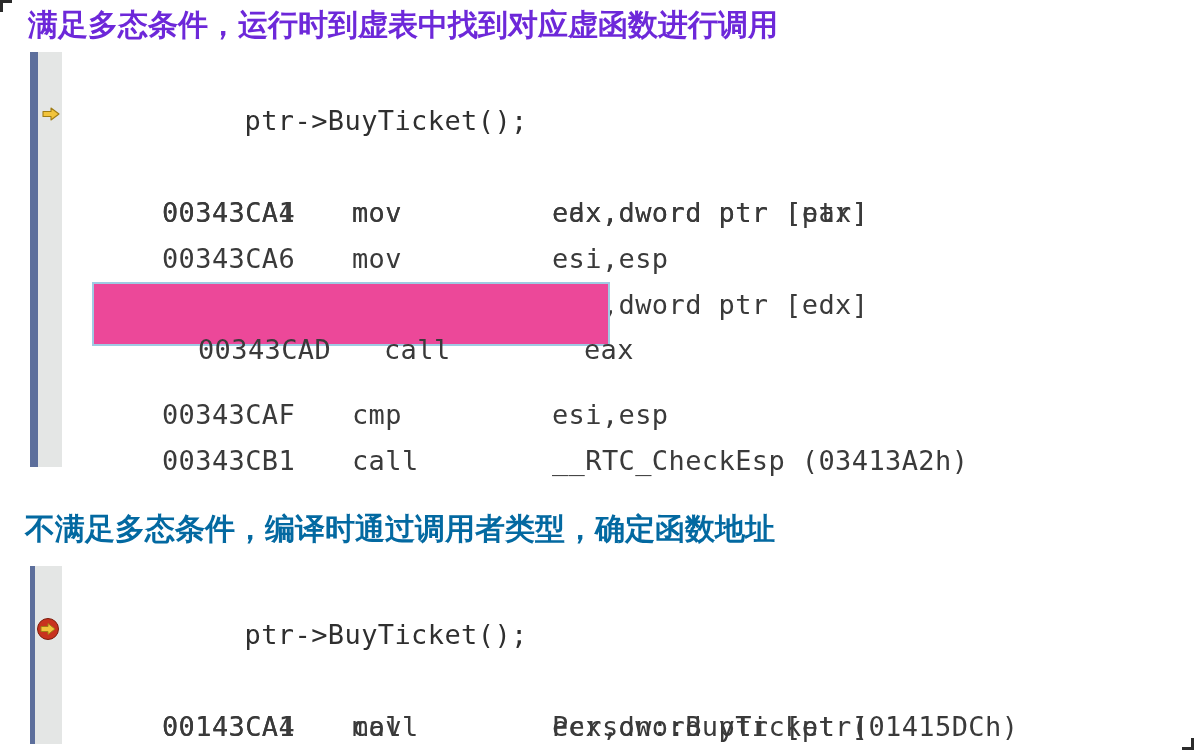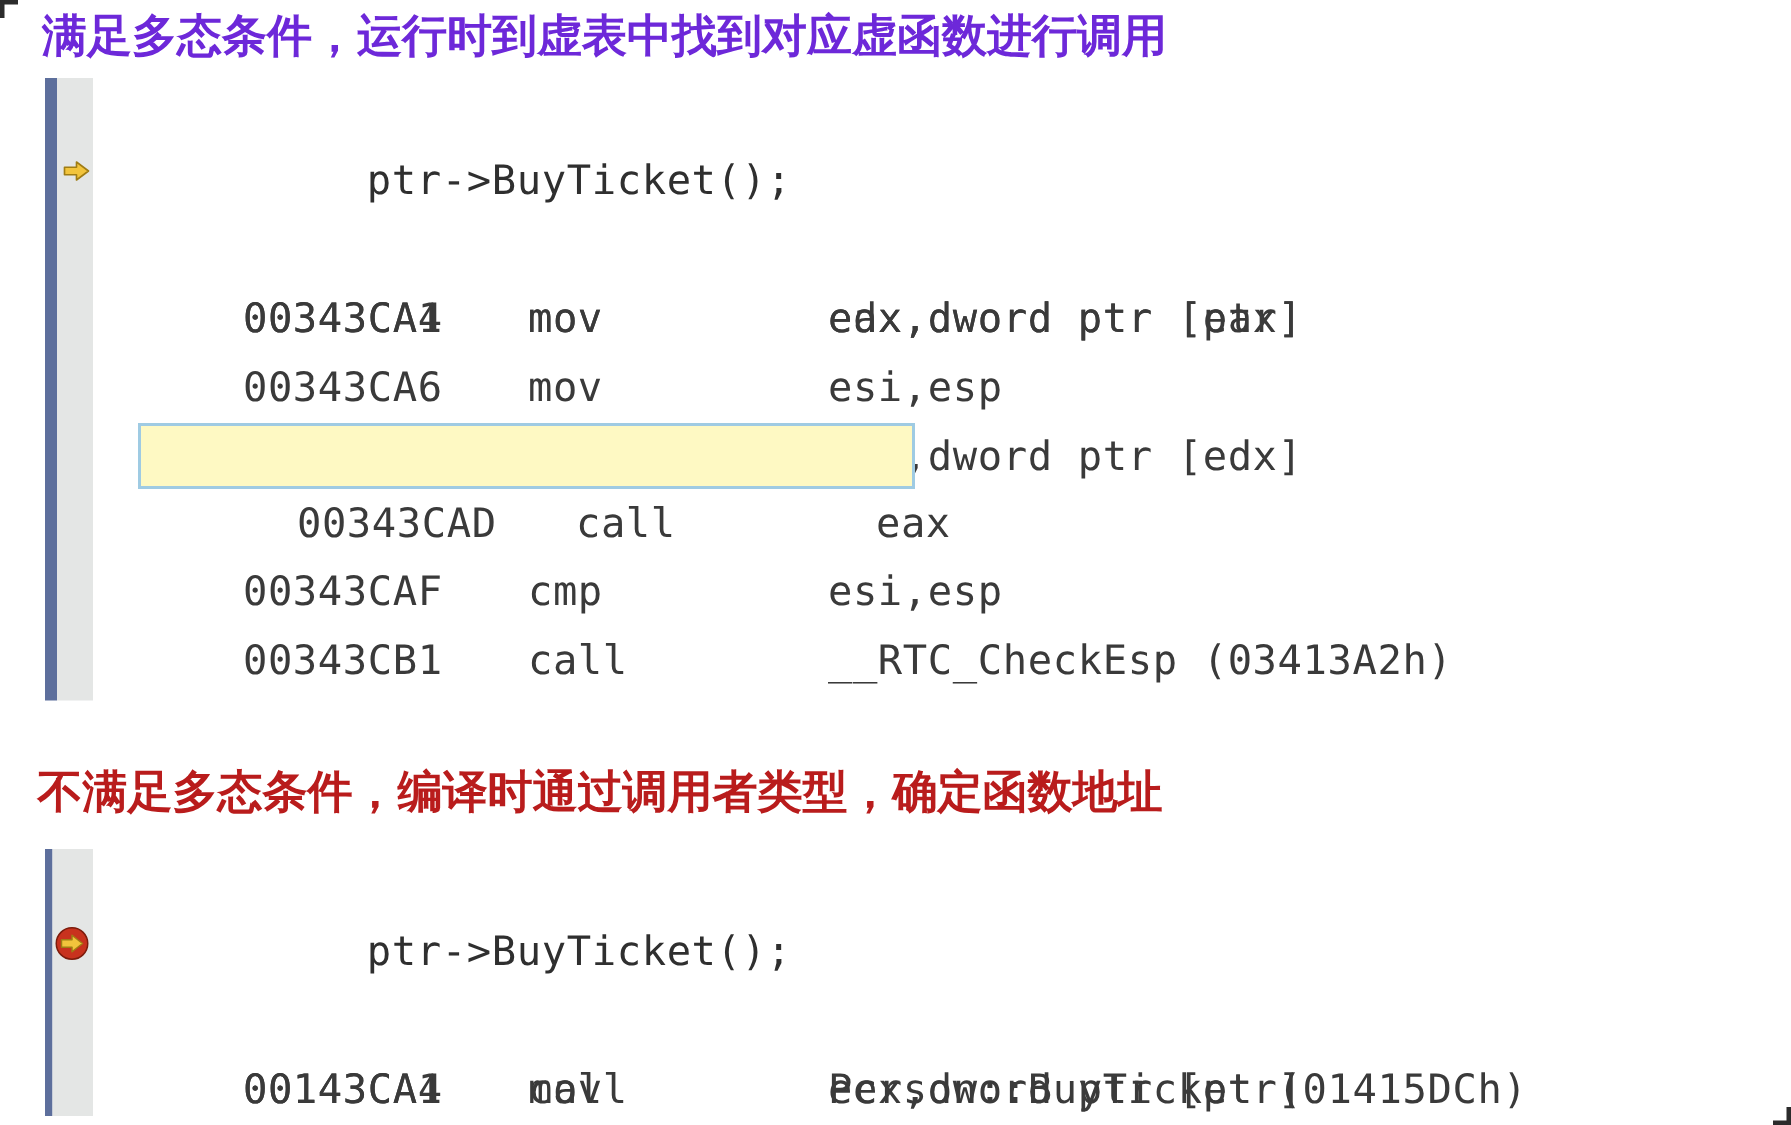--- a/index.html
+++ b/index.html
@@ -100,23 +100,23 @@
   }
   .col-oper {
     display: inline-block;
     vertical-align: top;
   }
 
   
   .code-line.highlight {
     box-sizing: border-box;
     border: 2px solid #9fcbe3;
-    background: #fef9c3;
+    background: #ec4899;
     width: 518px;
-    height: 44px;
+    height: 64px;
     line-height: 44px;
     margin-left: 30px;
     padding-left: 4px;
   }
   .code-line.highlight .col-addr { width: 186px; }
 
   
   .gutter-marker {
     position: absolute;
     width: 30px;
@@ -189,21 +189,21 @@
       <span class="col-addr">00343CAF</span><span class="col-mnem">cmp</span><span class="col-oper">esi,esp</span>
     </div>
 
     <div class="code-line">
       <span class="col-addr">00343CB1</span><span class="col-mnem">call</span><span class="col-oper">__RTC_CheckEsp (03413A2h)</span>
     </div>
 
   </div>
 </div>
 
-<div class="heading" id="heading-2" style="color: #b91c1c;">不满足多态条件，编译时通过调用者类型，确定函数地址</div>
+<div class="heading" id="heading-2" style="color: #0369a1;">不满足多态条件，编译时通过调用者类型，确定函数地址</div>
 
 <div class="code-block" id="code-block-2">
   <div class="margin-bar" style="background: rgb(93, 111, 156);"></div>
   <div class="gutter" style="background: rgb(228, 230, 229);"></div>
   <div class="code-lines">
 
     <div class="code-line source">
       <span>    ptr-&gt;BuyTicket();</span>
     </div>
 

